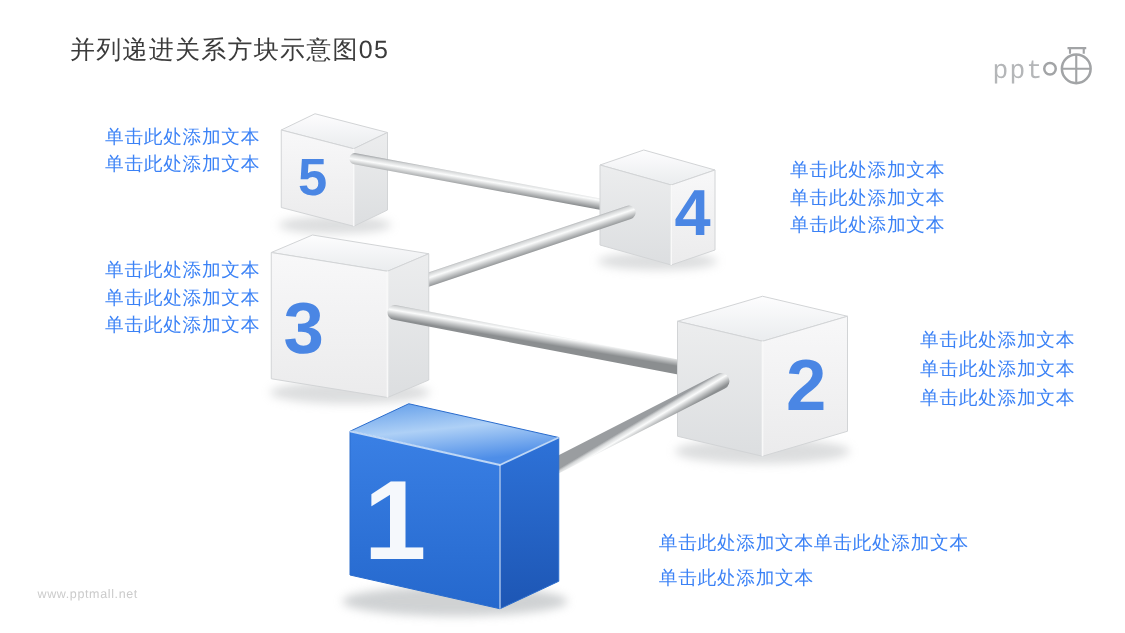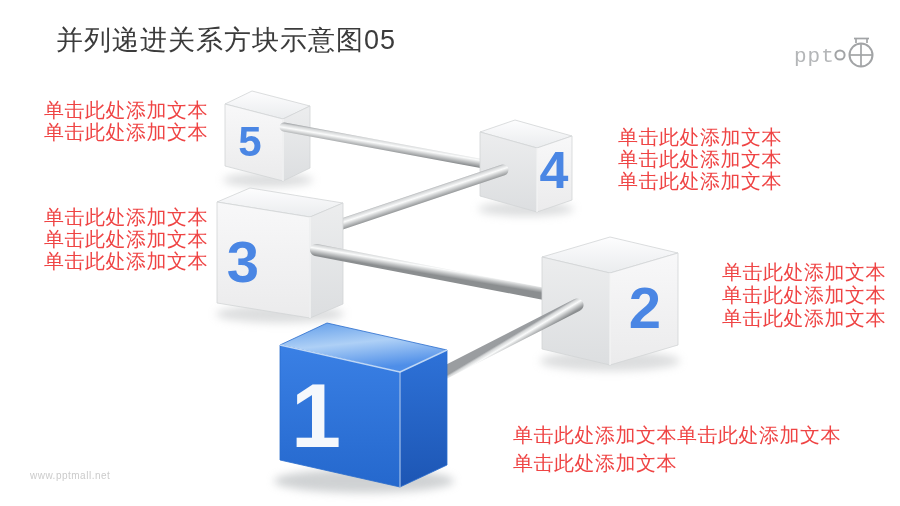--- a/index.html
+++ b/index.html
@@ -1,28 +1,28 @@
 <!DOCTYPE html>
 <html><head>
 <meta charset="utf-8">
 <style>
   html,body{margin:0;padding:0;background:#fff;}
   .stage{
     position:relative;width:900px;height:506px;background:#ffffff;overflow:hidden;
     font-family:"Liberation Sans",sans-serif;
   }
   .title{
-    position:absolute;left:56px;top:24px;font-size:27px;line-height:32px;
+    position:absolute;left:56px;top:24px;font-size:20px;line-height:32px;
     color:#3b3b3b;font-weight:400;letter-spacing:1px;white-space:nowrap;
   }
   .logo{position:absolute;top:34px;right:18px;font-family:Liberation Mono, monospace;}
   .diagram-svg{position:absolute;left:0;top:0;}
   .cap{
-    position:absolute;font-size:20px;color:#ef4444;letter-spacing:.5px;
-    line-height:22px;white-space:nowrap;
+    position:absolute;font-size:15px;color:#3b82f6;letter-spacing:.5px;
+    line-height:22px;white-space:nowrap;margin-left:14px;
   }
   .cap.r{text-align:right;}
   .cap.wide{line-height:28px;}
   .cap-line{cursor:text;}
   .watermark{
     position:absolute;left:30px;top:470px;font-size:10px;color:#cbcbcb;letter-spacing:.5px;
   }
   svg text.num{font-family:"Liberation Sans",sans-serif;font-weight:bold;}
 </style>
 </head>

